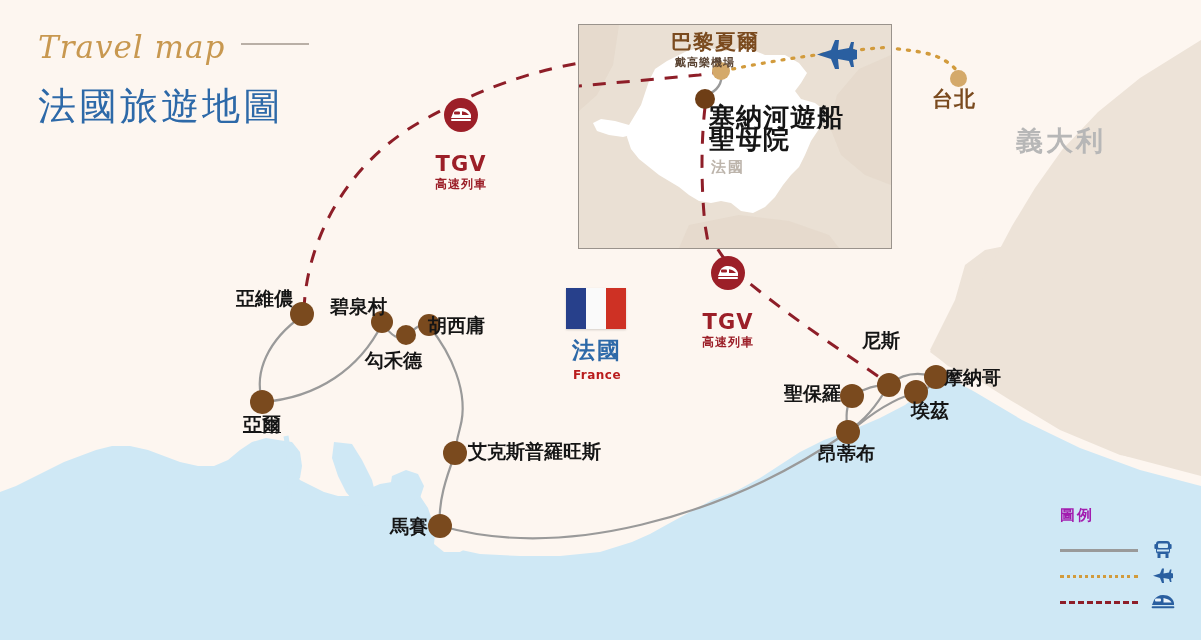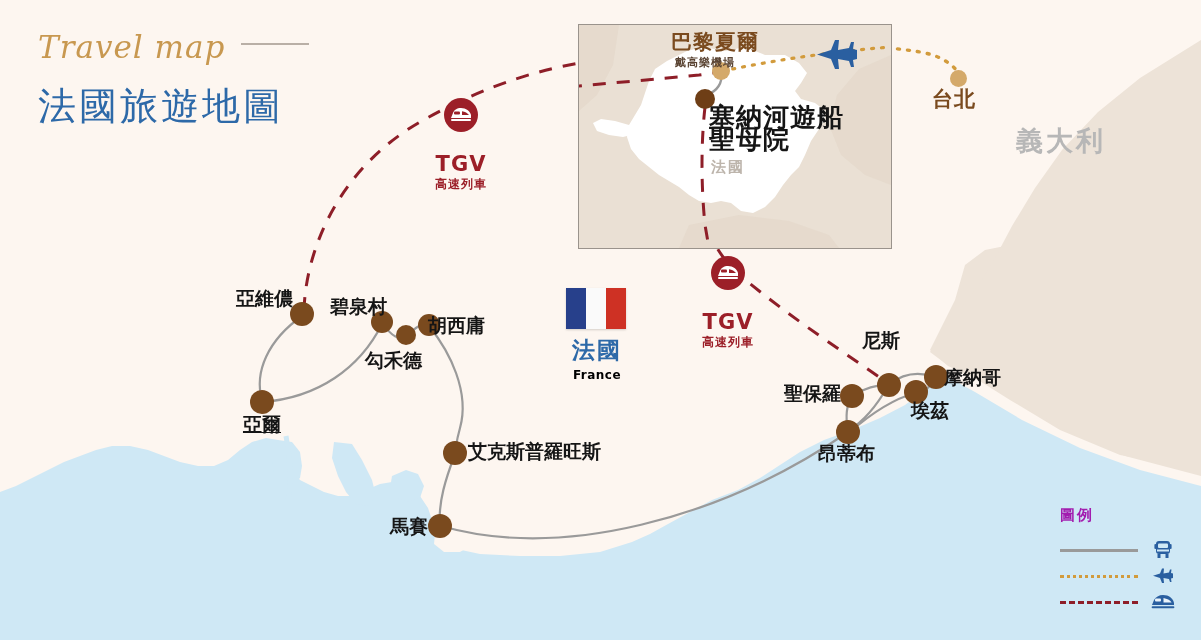--- a/index.html
+++ b/index.html
@@ -53,21 +53,21 @@
   .tgv .t2{font-size:12px;font-weight:bold;color:#9C1F28;letter-spacing:1px;}
 
   
   .flagblock{position:absolute;left:566px;top:288px;z-index:36;text-align:center;width:62px;}
   .flag{width:60px;height:41px;display:flex;box-shadow:0 1px 2px rgba(0,0,0,.16);}
   .flag i{display:block;height:100%;}
   .flag .b{width:33.4%;background:#27408B;}
   .flag .w{width:33.3%;background:#FAFAFA;}
   .flag .r{width:33.3%;background:#CE3124;}
   .flagblock .zh{font-size:23px;font-weight:bold;color:#2D69A8;margin-top:6px;letter-spacing:2px;}
-  .flagblock .en{font-size:12px;font-weight:bold;color:#000000;margin-top:2px;letter-spacing:.5px;}
+  .flagblock .en{font-size:12px;font-weight:bold;color:#b91c1c;margin-top:2px;letter-spacing:.5px;}
 
   
   .legend{position:absolute;left:1060px;top:506px;z-index:40;}
   .legend .ltitle{font-size:15px;font-weight:bold;color:#a21caf;letter-spacing:2px;margin-bottom:12px;}
   .legend .row{display:flex;align-items:center;height:26px;}
   .legend .sample{width:78px;height:3px;margin-right:12px;}
   .legend .glyph{width:26px;display:flex;align-items:center;justify-content:center;}
 
   .dot{position:absolute;border-radius:50%;z-index:30;}
 </style>

